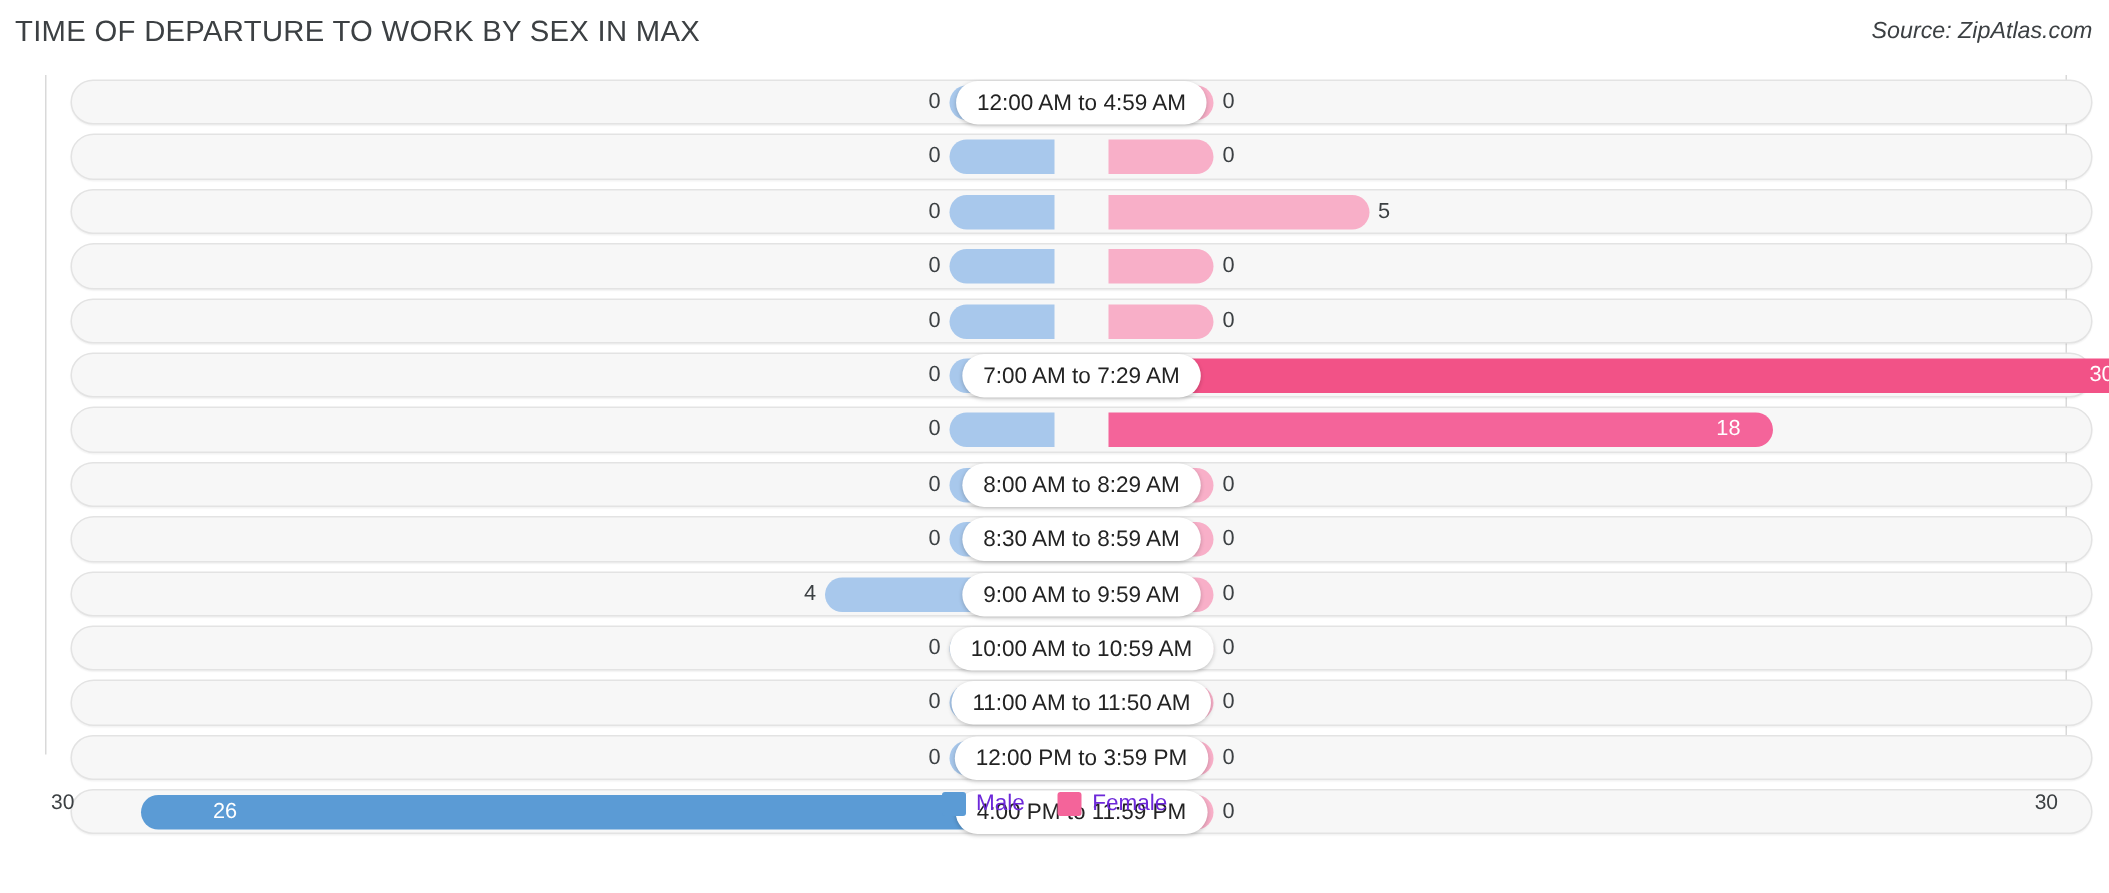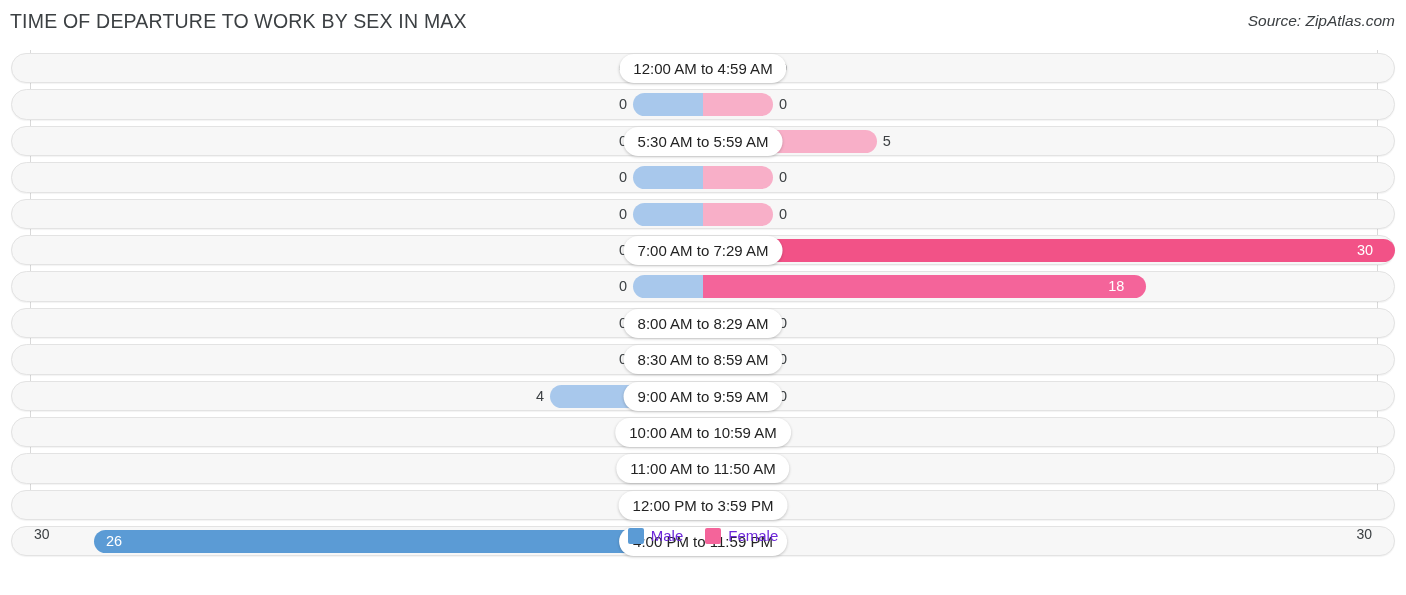--- a/index.html
+++ b/index.html
@@ -35,21 +35,21 @@
   }
 
   
   .gridline {
     position: absolute; top: 0; bottom: 52px;
     width: 1px; background: #d9d9d9;
   }
   .grid-left  { left: 30px; }
   .grid-right { left: 1377px; }
 
-  .rows { position: absolute; left: 0; top: 0; right: 0; }
+  .rows { position: absolute; left: 0; top: 0; right: 0; padding-left: 36px; }
 
   .row {
     position: relative;
     height: 36.4px;
     margin-bottom: 0px;
   }
 
   
   .track {
     position: absolute; left: 11px; right: 11px; top: 3px; bottom: 3px;
@@ -151,21 +151,20 @@
           <div class="bar bar-female" style="width: 70px;"></div>
           <div class="val val-male" style="--w: 70px; right: 773px; transform: none; margin-right: 6px;">0</div>
           <div class="val" style="left: 779px;">0</div>
         </div>
         <div class="row">
           <div class="track"></div>
           <div class="bar bar-male" style="width: 70px;"></div>
           <div class="bar bar-female" style="width: 173.667px;"></div>
           <div class="val val-male" style="--w: 70px; right: 773px; transform: none; margin-right: 6px;">0</div>
           <div class="val" style="left: 882.667px;">5</div>
-          <div class="cat">5:30 AM to 5:59 AM</div>
         </div>
         <div class="row">
           <div class="track"></div>
           <div class="bar bar-male" style="width: 70px;"></div>
           <div class="bar bar-female" style="width: 70px;"></div>
           <div class="val val-male" style="--w: 70px; right: 773px; transform: none; margin-right: 6px;">0</div>
           <div class="val" style="left: 779px;">0</div>
         </div>
         <div class="row">
           <div class="track"></div>

